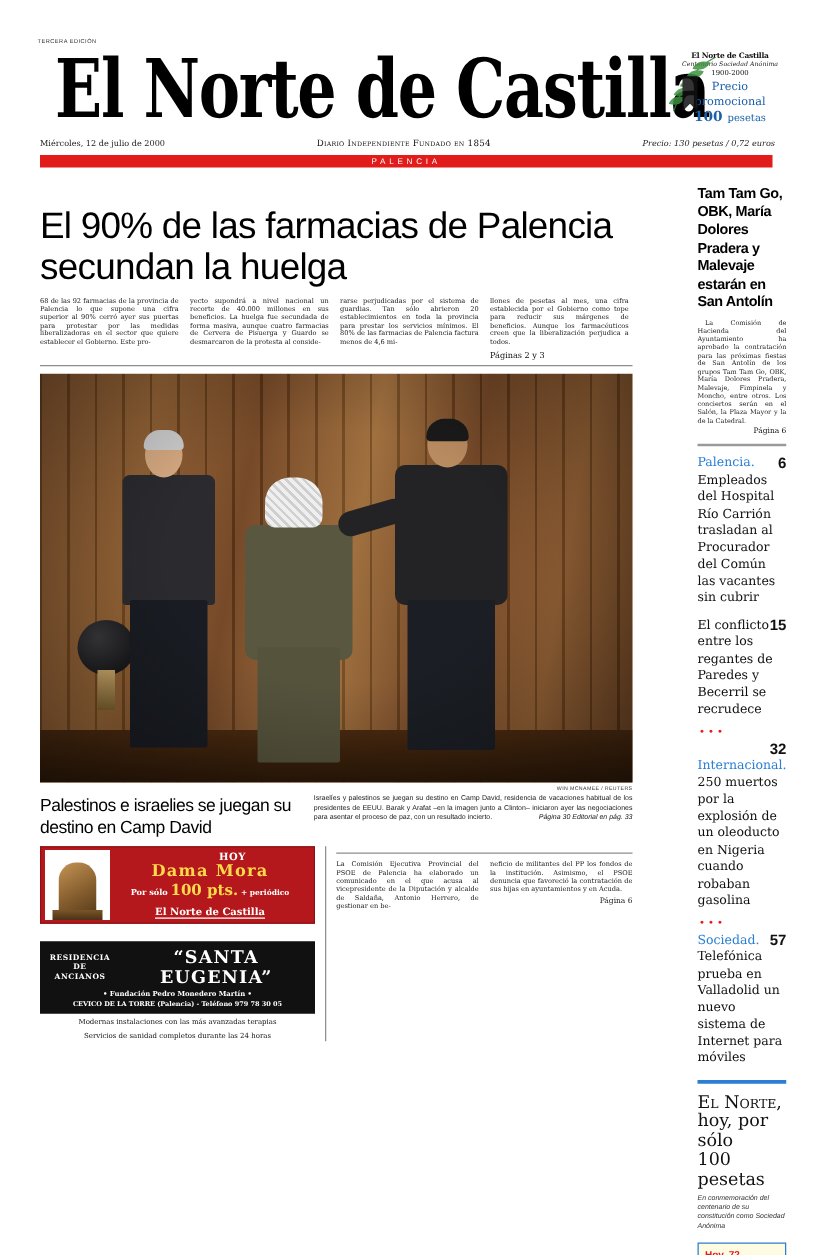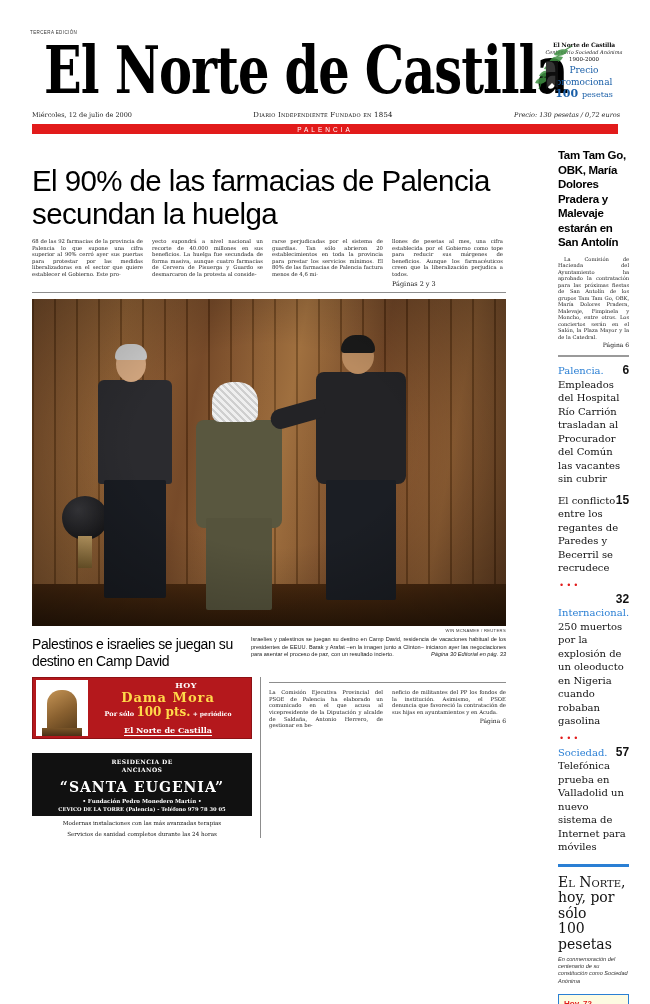--- a/index.html
+++ b/index.html
@@ -206,21 +206,21 @@
   .ad-dama .txt { flex: 1; text-align: center; color: #fff; }
   .ad-dama .t-hoy { font-family: "DejaVu Serif", serif; font-weight:700; font-size: 8px; letter-spacing:.5px;padding-left:36px; }
   .ad-dama .t-name { font-family: "DejaVu Serif", serif; font-weight: 700; font-size: 13px; color: #ffd94a; letter-spacing: 1px; line-height: 15px; }
   .ad-dama .t-price { font-family: "DejaVu Serif", serif; font-size: 6.5px; font-weight: 700; }
   .ad-dama .t-price b { font-size: 12px; color: #ffd94a; }
   .ad-dama .t-price i { font-style: normal; font-size: 6px; }
   .ad-dama .t-logo { font-family: "DejaVu Serif", serif; font-weight:700; font-size: 8px; color:#fff; border-bottom:1px solid #fff; display:inline-block; margin-top:1px; }
 
   .ad-resi { margin-top: 14px; }
   .ad-resi .blk { background: #111; color: #fff; padding: 5px 4px 4px; text-align: center; }
-  .ad-resi .r1 { font-family:"DejaVu Serif",serif; font-weight:700; font-size: 6.5px; letter-spacing:.4px; display:flex; align-items:center; justify-content:center; gap:6px;flex-direction:column;}
+  .ad-resi .r1 { font-family:"DejaVu Serif",serif; font-weight:700; font-size: 6.5px; letter-spacing:.4px; display:flex; align-items:center; justify-content:center; gap:6px;}
   .ad-resi .r1 .lft { font-size:6px; line-height:7.5px; }
   .ad-resi .r1 .big { font-size: 14px; letter-spacing: 1px; }
   .ad-resi .r2 { font-family:"DejaVu Serif",serif; font-weight:700; font-size: 5.5px; margin-top:3px; }
   .ad-resi .r3 { font-family:"DejaVu Serif",serif; font-weight:700; font-size: 5.2px; margin-top:2px; }
   .ad-resi .wht { font-family:"DejaVu Serif",serif; font-size: 5.6px; line-height: 8px; text-align:center; color:#111; margin-top:3px; }
 
   .psoe-hed {
     font-family: "Liberation Sans", sans-serif;
     font-size: 15.5px; line-height: 18px; letter-spacing: -.4px; color: #000;
   }

